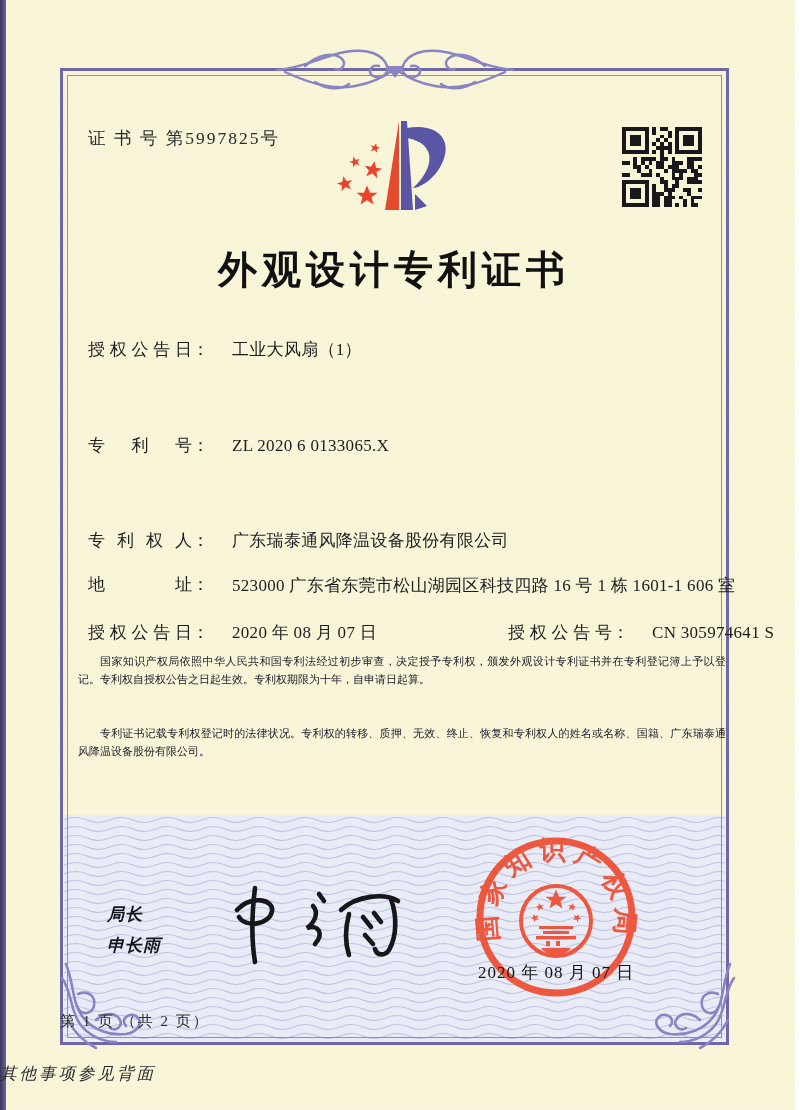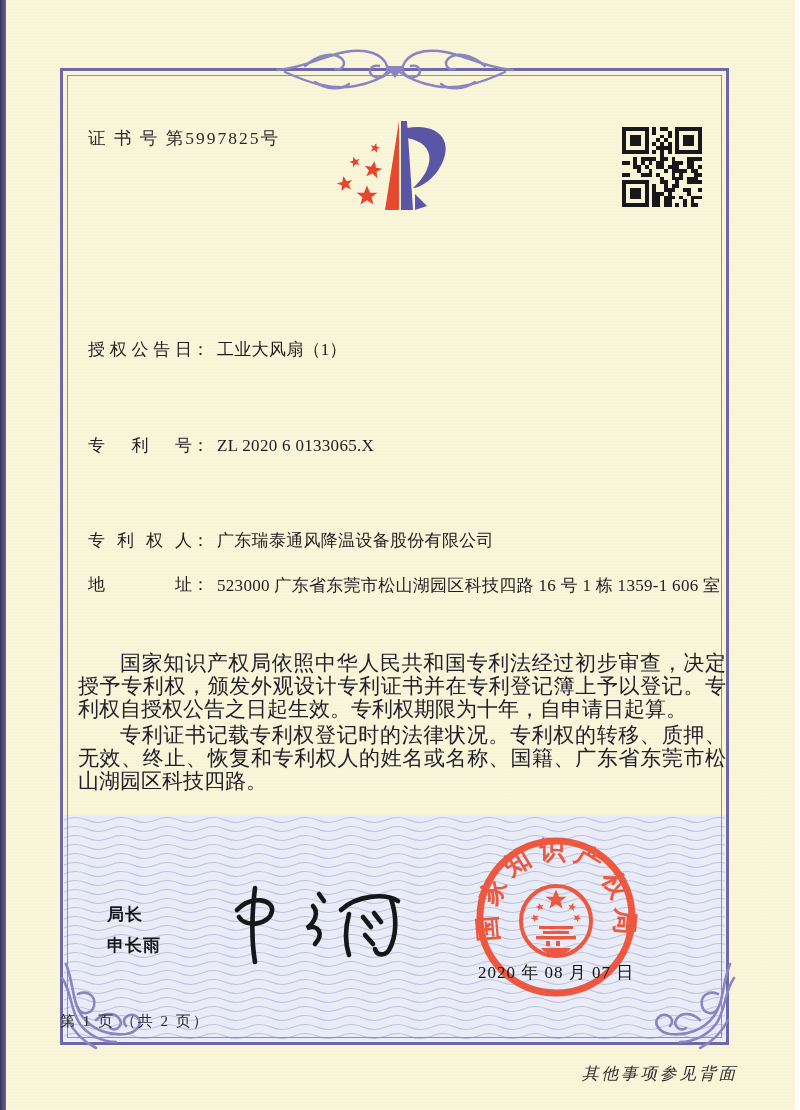--- a/index.html
+++ b/index.html
@@ -25,38 +25,38 @@
   .cert-no{position:absolute;left:88px;top:126px;font-size:17.5px;letter-spacing:2px;color:#2a2a2a;}
   .logo{position:absolute;left:333px;top:118px;width:126px;height:100px;}
   .qr{position:absolute;left:622px;top:127px;width:80px;height:80px;}
 
   .title{position:absolute;left:60px;top:243px;width:668px;text-align:center;
          font-size:39px;font-weight:600;letter-spacing:5px;color:#111;}
 
   .row{position:absolute;left:88px;font-size:17px;color:#1d1d1d;white-space:nowrap;}
   .lbl{display:inline-block;width:104px;text-align:justify;text-align-last:justify;}
   .colon{display:inline-block;margin-right:8px;}
-  .row .val{letter-spacing:.3px;}
+  .row .val{letter-spacing:.3px;margin-left:15px;}
   .addr-val{display:inline-block;vertical-align:top;white-space:normal;width:512px;line-height:26px;}
   .grant2{position:absolute;left:420px;top:0;}
 
-  .body-p{position:absolute;left:78px;width:648px;font-size:21px;line-height:23px;
+  .body-p{position:absolute;left:78px;width:648px;font-size:11px;line-height:18px;
           text-align:justify;text-indent:2em;color:#20202a;}
 
   .director{position:absolute;left:107px;font-family:"Liberation Sans","DejaVu Sans",sans-serif;
-            font-weight:bold;font-size:17px;color:#16161c;letter-spacing:1px;}
+            font-weight:bold;font-size:17px;color:#16161c;letter-spacing:1px;font-style:italic;}
   .sig{position:absolute;left:225px;top:882px;width:195px;height:90px;}
   .sr{position:absolute;width:1px;height:1px;overflow:hidden;clip-path:inset(50%);}
 
   .seal{position:absolute;left:461px;top:822px;width:190px;height:190px;opacity:.88;}
   .seal-date{position:absolute;left:478px;top:961px;font-size:17px;color:#141414;letter-spacing:1px;z-index:3;}
 
   .page-ind{position:absolute;left:60px;top:1012px;width:668px;text-align:left;font-size:15px;letter-spacing:2px;color:#2b2b2b;z-index:2;}
-  .back-note{position:absolute;left:0;top:1063px;width:726px;text-align:right;
-             font-size:16.5px;font-style:italic;letter-spacing:3px;color:#2b2b2b;margin-left:12px;}
+  .back-note{position:absolute;left:0;top:1063px;width:726px;text-align:left;
+             font-size:16.5px;font-style:italic;letter-spacing:3px;color:#2b2b2b;}
 </style>
 </head>
 <body>
 
 <div class="page">
 
   <div class="edge-left"></div>
   <div class="edge-right"></div>
 
   <svg class="band" xmlns="http://www.w3.org/2000/svg">
@@ -265,36 +265,45 @@
         <rect x="2" y="2" width="3" height="3"></rect>
       <rect x="14" y="0" width="7" height="7"></rect>
         <rect x="15" y="1" width="5" height="5" fill="#f8f4d6"></rect>
         <rect x="16" y="2" width="3" height="3"></rect>
       <rect x="0" y="14" width="7" height="7"></rect>
         <rect x="1" y="15" width="5" height="5" fill="#f8f4d6"></rect>
         <rect x="2" y="16" width="3" height="3"></rect>
     </g>
   </svg>
 
+  <div class="title">外观设计专利证书</div>
 
   <div class="row" style="top:338px">
     <span class="lbl">授权公告日</span><span class="colon">：</span><span class="val">工业大风扇（1）</span>
   </div>
   <div class="row" style="top:434px">
     <span class="lbl">专利号</span><span class="colon">：</span><span class="val">ZL 2020 6 0133065.X</span>
   </div>
   <div class="row" style="top:529px">
     <span class="lbl">专利权人</span><span class="colon">：</span><span class="val">广东瑞泰通风降温设备股份有限公司</span>
   </div>
   <div class="row" style="top:573px">
-    <span class="lbl">地址</span><span class="colon">：</span><span class="val addr-val">523000 广东省东莞市松山湖园区科技四路 16 号 1 栋 1359-1 606 室</span>
+    <span class="lbl">地址</span><span class="colon">：</span><span class="val addr-val">523000 广东省东莞市松山湖园区科技四路 16 号 1 栋 1601-1 606 室</span>
+  </div>
+  <div class="row" style="top:621px">
+    <span>
+      <span class="lbl">授权公告日</span><span class="colon">：</span><span class="val">2020 年 08 月 07 日</span>
+    </span>
+    <span class="grant2">
+      <span class="lbl">授权公告号</span><span class="colon">：</span><span class="val">CN 305974641 S</span>
+    </span>
   </div>
 
   <div class="body-p" style="top:652px">国家知识产权局依照中华人民共和国专利法经过初步审查，决定授予专利权，颁发外观设计专利证书并在专利登记簿上予以登记。专利权自授权公告之日起生效。专利权期限为十年，自申请日起算。</div>
-  <div class="body-p" style="top:724px">专利证书记载专利权登记时的法律状况。专利权的转移、质押、无效、终止、恢复和专利权人的姓名或名称、国籍、广东省东莞市松山湖园区科技四路。</div>
+  <div class="body-p" style="top:724px">专利证书记载专利权登记时的法律状况。专利权的转移、质押、无效、终止、恢复和专利权人的姓名或名称、国籍、广东瑞泰通风降温设备股份有限公司。</div>
 
   <div class="director" style="top:903px">局长</div>
   <div class="director" style="top:934px">申长雨</div>
 
   <svg class="sig" viewBox="0 0 195 90" xmlns="http://www.w3.org/2000/svg">
     <g fill="none" stroke="#17171a" stroke-width="4.6" stroke-linecap="round">
       <path d="M30,6 C27,30 26,56 30,80"></path>
       <path d="M12,28 C26,13 49,17 47,29 C45,43 20,46 14,35"></path>
       <path d="M94,12 l5,7"></path>
       <path d="M88,24 C94,31 90,40 82,46 C94,42 99,52 90,62"></path>

